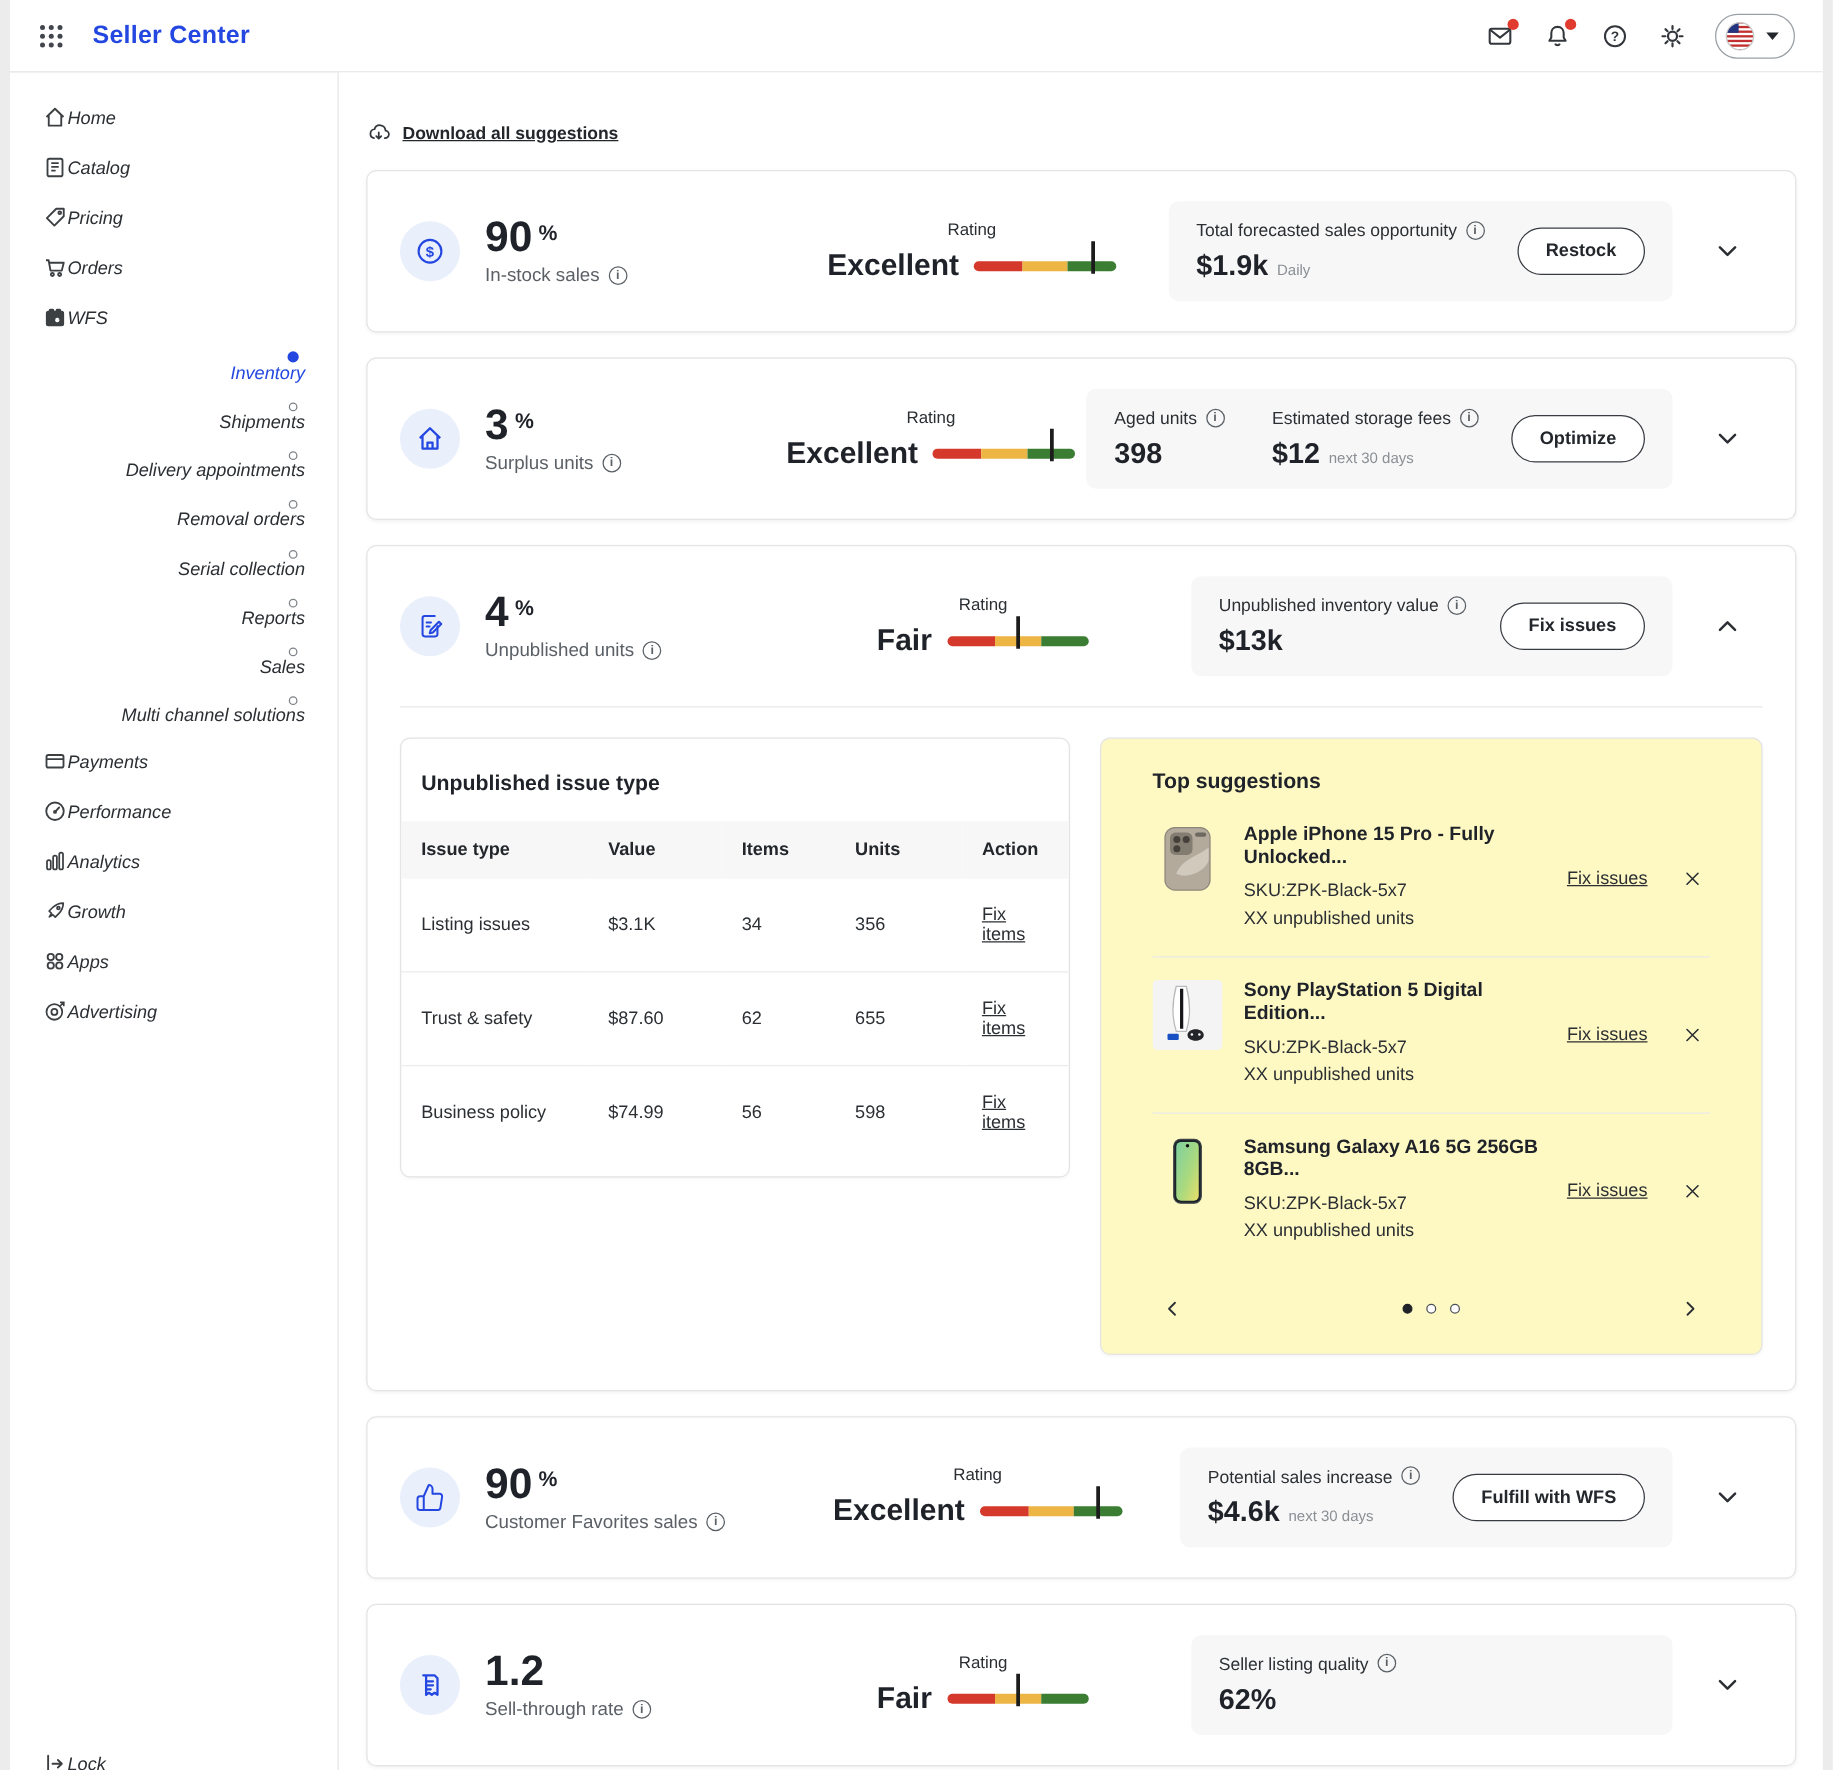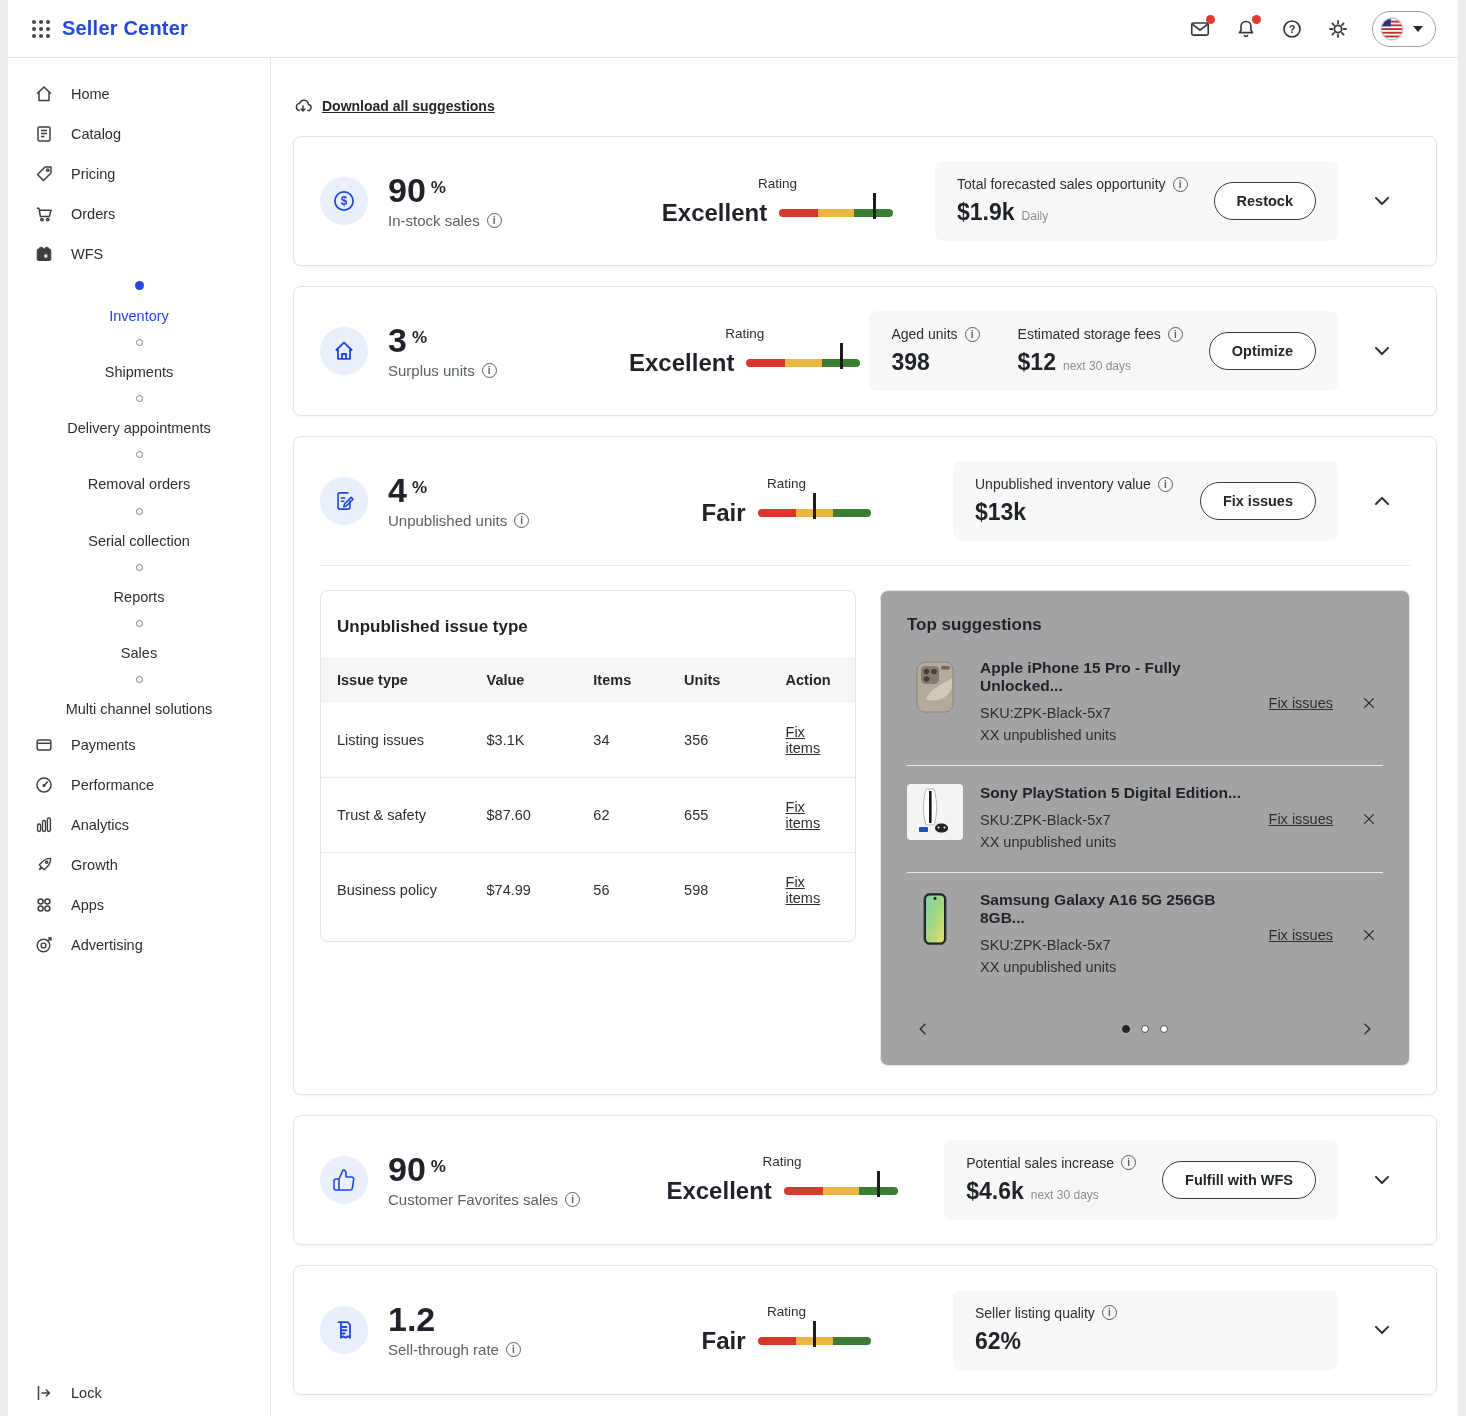--- a/index.html
+++ b/index.html
@@ -1,35 +1,35 @@
 <!DOCTYPE html>
 <html><head>
 <meta charset="utf-8">
 <style>
   * { box-sizing: border-box; }
   html,body { margin:0; padding:0; background:#ececec; font-family:"Liberation Sans",sans-serif; color:#23272c; }
   .frame { width:1450px; margin:0 8px; background:#fff; min-height:1402px; display:flex; flex-direction:column; }
 
   
   .topbar { height:58px; display:flex; align-items:center; justify-content:space-between; padding:0 22px 0 24px; border-bottom:1px solid #e4e4e4; background:#fff; }
-  .tb-left { display:flex; align-items:center; gap:12px; }
+  .tb-left { display:flex; align-items:center; gap:24px; }
   .waffle { display:grid; grid-template-columns:repeat(3,4px); grid-gap:3px; cursor:pointer; }
   .waffle i { width:4px; height:4px; border-radius:50%; background:#42464c; }
   .brand { font-size:20px; font-weight:800; color:#2347e0; letter-spacing:.2px; cursor:pointer; }
   .tb-right { display:flex; align-items:center; gap:22px; }
   .tb-icon { position:relative; width:24px; height:24px; display:flex; align-items:center; justify-content:center; cursor:pointer; color:#33373c; }
   .tb-icon svg { stroke:#33373c; }
   .badge-dot { position:absolute; top:-2px; right:-3px; width:9px; height:9px; border-radius:50%; background:#e03b2e; }
   .avatar-pill { display:flex; align-items:center; gap:9px; border:1px solid #9aa0a6; border-radius:19px; padding:5px 12px 5px 7px; cursor:pointer; background:#fff; }
   .caret-down { width:0; height:0; border-left:5px solid transparent; border-right:5px solid transparent; border-top:6px solid #23272c; }
 
   
   .body-row { display:flex; flex:1; }
   .sidebar { width:263px; border-right:1px solid #e6e6e6; padding:16px 0 60px 0; position:relative; flex-shrink:0; }
-  .side-item { display:flex; align-items:center; gap:17px; padding:10px 26px; font-size:14.5px; color:#2b2f33; cursor:pointer; line-height:1.25; }
+  .side-item { display:flex; align-items:flex-end; gap:0; padding:10px 26px; font-size:14.5px; color:#2b2f33; cursor:pointer; line-height:1.25;font-style:italic; }
   .side-item.sub { padding-top:7px; padding-bottom:7px;flex-direction:column; }
   .side-item svg { flex-shrink:0; stroke:#3c4043; }
   .sub-marker { width:20px; display:flex; justify-content:center; flex-shrink:0; }
   .sub-dot { width:7px; height:7px; border:1.5px solid #7d8287; border-radius:50%; }
   .side-item.active { color:#2347e0; }
   .side-item.active .sub-dot { width:9px; height:9px; border:none; background:#2347e0; }
   .side-lock { position:absolute; left:0; bottom:12px; width:100%; }
 
   .main { flex:1; padding:28px 21px 30px 22px; background:#fff; }
 
@@ -74,21 +74,21 @@
   .card-div { border:none; border-top:1px solid #e8e8e8; margin:0 26px; }
   .expand-row { display:flex; gap:24px; padding:24px 26px 28px; align-items:flex-start; }
   .tbl-panel { flex:0 0 536px; border:1px solid #e4e4e4; border-radius:8px; background:#fff; box-shadow:0 1px 3px rgba(0,0,0,.04); overflow:hidden; padding-bottom:14px; }
   .tbl-panel h3 { font-size:17px; font-weight:800; margin:0; padding:26px 16px 20px; color:#1f2329; }
   .tbl-panel table { width:100%; border-collapse:collapse; font-size:14.5px; }
   .tbl-panel thead th { background:#f7f7f7; text-align:left; font-weight:700; padding:15px 16px; color:#23272c; }
   .tbl-panel tbody td { padding:21px 16px; border-top:1px solid #ececec; color:#2b2f33; }
   .tbl-panel tbody tr:first-child td { border-top:none; }
   .fix-link { color:#2b2f33; text-decoration:underline; cursor:pointer; }
 
-  .sugg-panel { flex:1; border:1px solid #e4e4e4; border-radius:8px; background:#a3a3a3; box-shadow:0 1px 3px rgba(0,0,0,.04); padding:24px 26px 16px; }
+  .sugg-panel { flex:1; border:1px solid #e4e4e4; border-radius:8px; background:#fef9c3; box-shadow:0 1px 3px rgba(0,0,0,.04); padding:24px 41px 16px; }
   .sugg-panel h3 { font-size:17px; font-weight:800; margin:0 0 6px; color:#1f2329; }
   .sugg-item { display:flex; gap:17px; padding:18px 0; }
   .sugg-item + .sugg-item { border-top:1px solid #e9e9e9; }
   .thumb { width:56px; height:56px; flex-shrink:0; }
   .sugg-text { flex:1; min-width:0; }
   .sugg-title { font-size:15.5px; font-weight:800; color:#1f2329; margin-bottom:7px; }
   .sugg-line { font-size:14.5px; color:#2b2f33; line-height:1.55; }
   .sugg-side { display:flex; align-items:center; gap:26px; padding-right:4px; }
   .sugg-side a { font-size:14.5px; }
   .x-btn { background:none; border:none; cursor:pointer; display:flex; padding:2px; }

